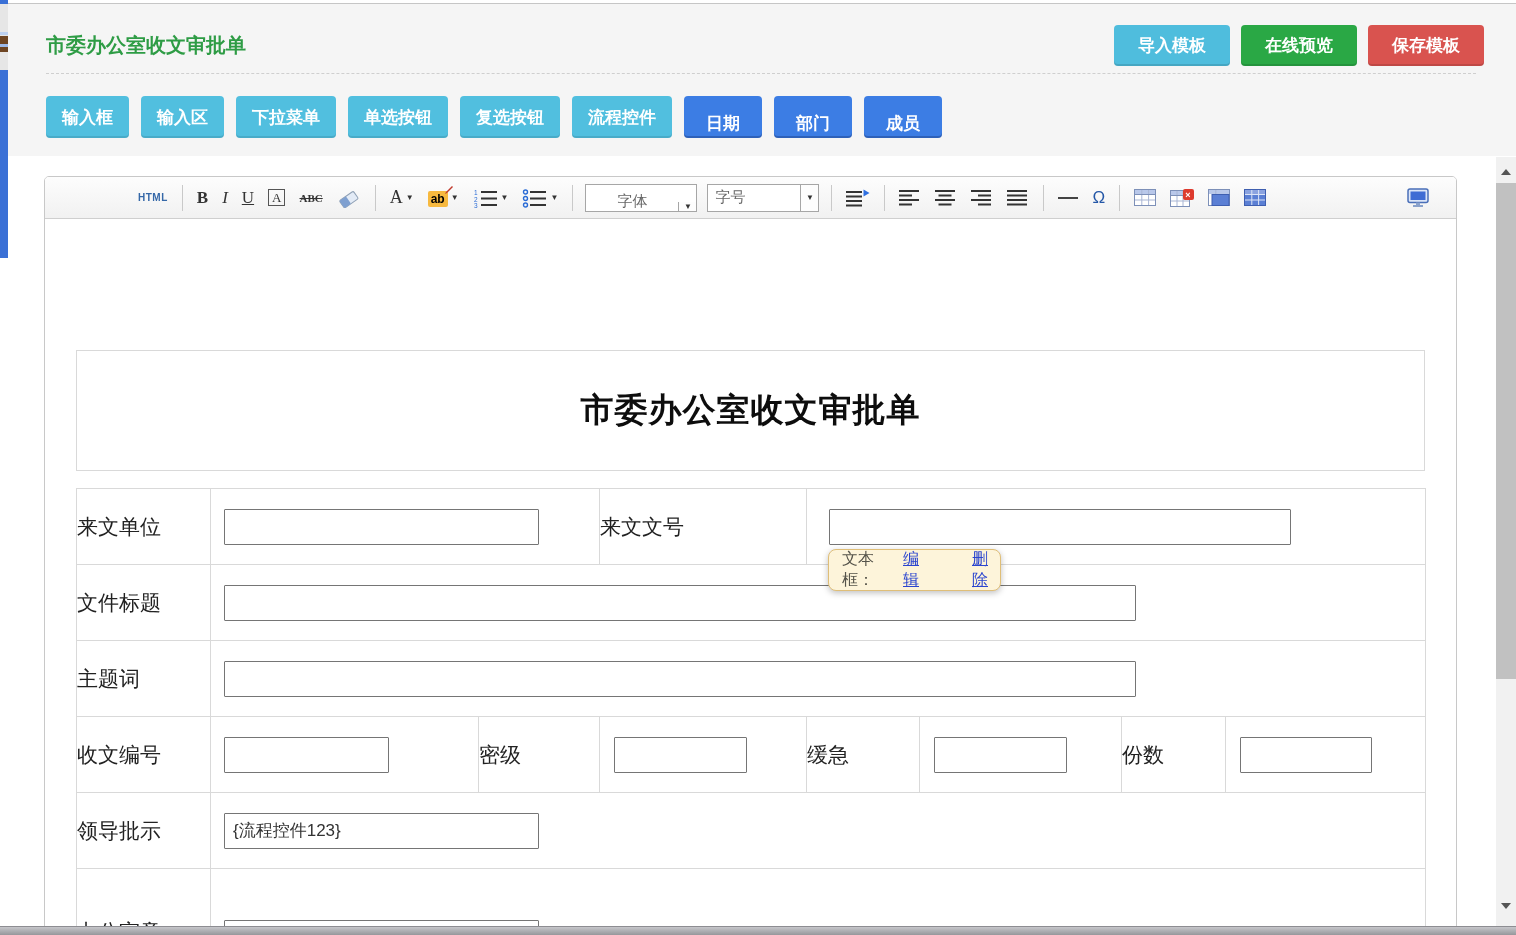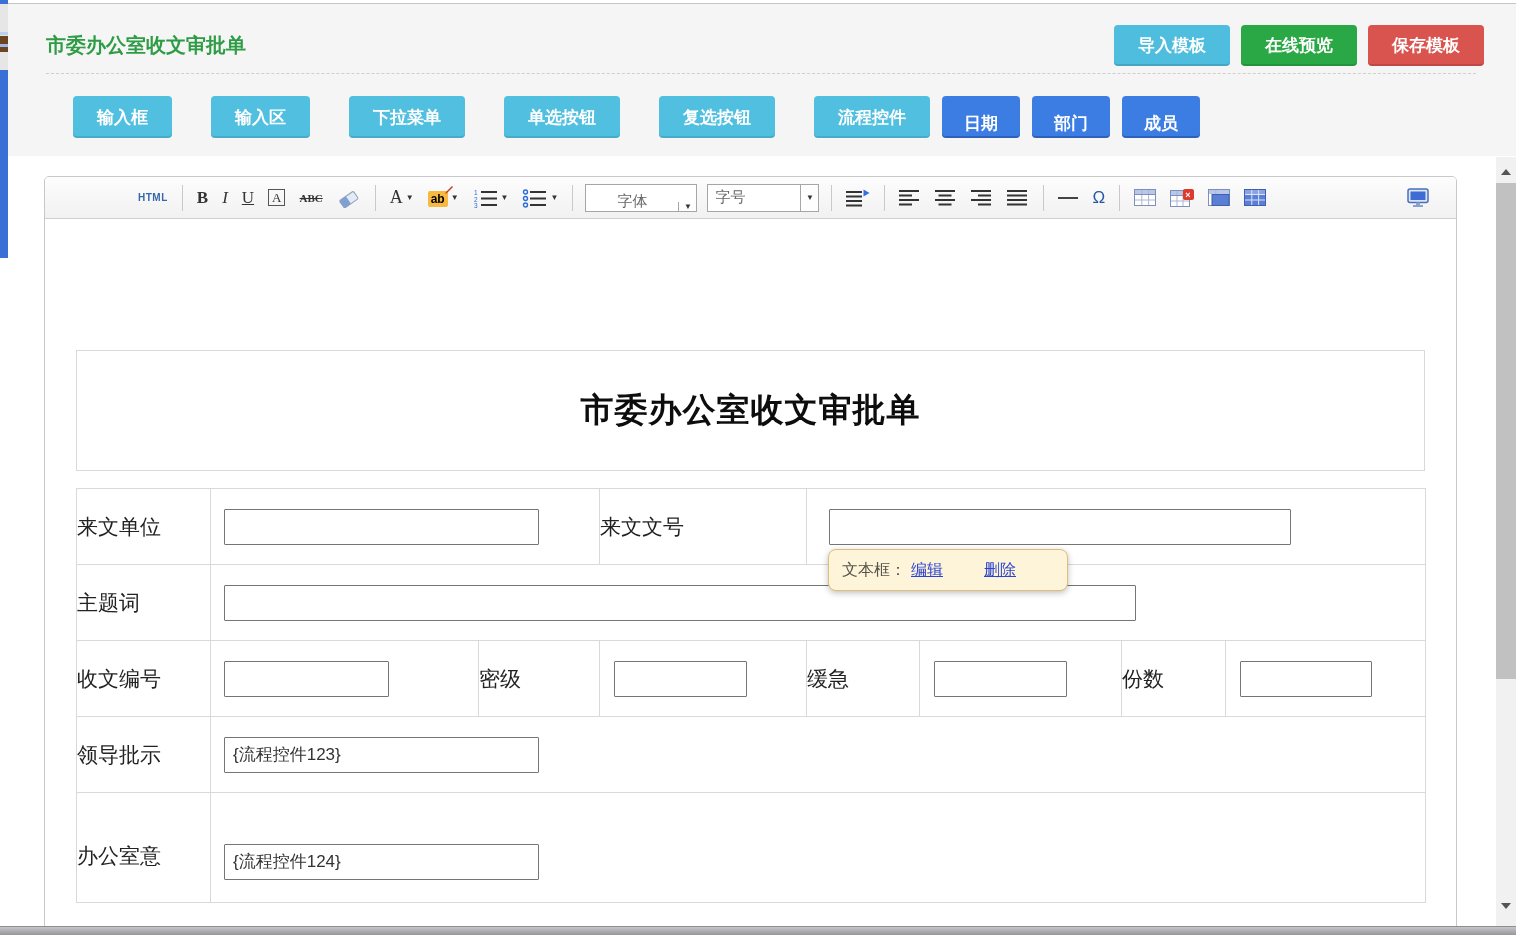--- a/index.html
+++ b/index.html
@@ -21,21 +21,21 @@
   .hdr-title { position:absolute; left:38px; top:28px; font-size:20px; font-weight:bold; color:#2e9c45; }
   .hdr-actions { position:absolute; right:32px; top:21px; display:flex; gap:11px; }
   .hdr-actions .act-btn { height:41px; min-width:116px; padding:0 20px; border:none; border-radius:4px;
     color:#fff; font-size:17px; font-weight:bold; cursor:pointer;
     font-family:"Liberation Sans","DejaVu Sans",sans-serif; box-shadow:inset 0 -2px 0 rgba(0,0,0,.12); }
   .hdr-dash { position:absolute; left:38px; right:40px; top:69px; border-top:1px dashed #cfcfcf; }
   .ctrl-row { position:absolute; left:38px; top:92px; display:flex; gap:12px; }
   .ctrl-btn { height:42px; border:none; border-radius:4px; color:#fff; font-size:17px; font-weight:bold;
     cursor:pointer; font-family:"Liberation Sans","DejaVu Sans",sans-serif;
     box-shadow:inset 0 -2px 0 rgba(0,0,0,.10); }
-  .ctrl-btn.light { background:#51bfdf; padding:0 24px;margin-left:27px; }
+  .ctrl-btn.light { background:#51bfdf; padding:0 16px; }
   .ctrl-btn.primary { background:#3c7de4; padding:16px 22px; box-shadow:inset 0 -2px 0 rgba(0,0,30,.22); }
 
   
   .editor { position:absolute; left:44px; top:176px; width:1413px; height:759px;
     border:1px solid #c8c8c8; border-radius:5px 5px 0 0; background:#fff; overflow:hidden; z-index:10; }
   .toolbar { height:42px; background:linear-gradient(#fdfdfd,#f1f1f1); border-bottom:1px solid #cfcfcf;
     display:flex; align-items:center; padding-left:86px; padding-right:12px; }
   .tb-sep { width:1px; height:26px; background:#c9c9c9; margin:0 7px; flex:0 0 auto; }
   .tb-btn { display:inline-flex; align-items:center; justify-content:center; padding:2px 4px; margin:0 3px;
     border-radius:3px; cursor:pointer; flex:0 0 auto; color:#333; }
@@ -73,21 +73,21 @@
     font-size:17px; color:#333; padding:0 8px; display:block;
     font-family:"Liberation Sans","DejaVu Sans",sans-serif; }
   .w315 { width:315px; } .w462 { width:462px; margin-left:22px; } .w912 { width:912px; }
   .w165 { width:165px; } .w133 { width:133px; margin-left:14px; } .w132 { width:132px; margin-left:14px; }
   td.vtop { vertical-align:top; }
   td.vtop.flabel { padding-top:16px; }
   .mt28 { margin-top:28px; }
   tr.last td { height:110px; }
 
   
-  .tooltip { position:absolute; left:828px; top:549px; width:240px; height:42px; background:#fdf4da;
+  .tooltip { position:absolute; left:828px; top:549px; width:173px; height:42px; background:#fdf4da;
     border:1px solid #dfbe78; border-radius:8px; box-shadow:0 2px 6px rgba(0,0,0,.25); z-index:70;
     display:flex; align-items:center; padding-left:13px; font-size:16px; }
   .tooltip .tt-label { color:#55534a; }
   .tooltip a { color:#2b45cf; text-decoration:underline; cursor:pointer; }
   .tooltip .tt-edit { margin-left:5px; }
   .tooltip .tt-del { margin-left:41px; }
 
   
   .scrollbar { position:absolute; right:0; top:157px; width:20px; height:769px; background:#f1f1f1; z-index:50; }
   .sb-up, .sb-down { position:absolute; left:0; width:20px; height:17px; display:flex; align-items:center;
@@ -334,20 +334,26 @@
           <td class="flabel">来文单位</td>
           <td colspan="2">
                 <input class="fi w315" type="text" style="">
               </td>
           <td class="flabel">来文文号</td>
           <td colspan="4">
                 <input class="fi w462" type="text" style="">
               </td>
         </tr>
         <tr>
+          <td class="flabel">文件标题</td>
+          <td colspan="7">
+                <input class="fi w912" type="text" style="">
+              </td>
+        </tr>
+        <tr>
           <td class="flabel">主题词</td>
           <td colspan="7">
                 <input class="fi w912" type="text" style="">
               </td>
         </tr>
         <tr>
           <td class="flabel">收文编号</td>
           <td>
                 <input class="fi w165" type="text" style="">
               </td>

